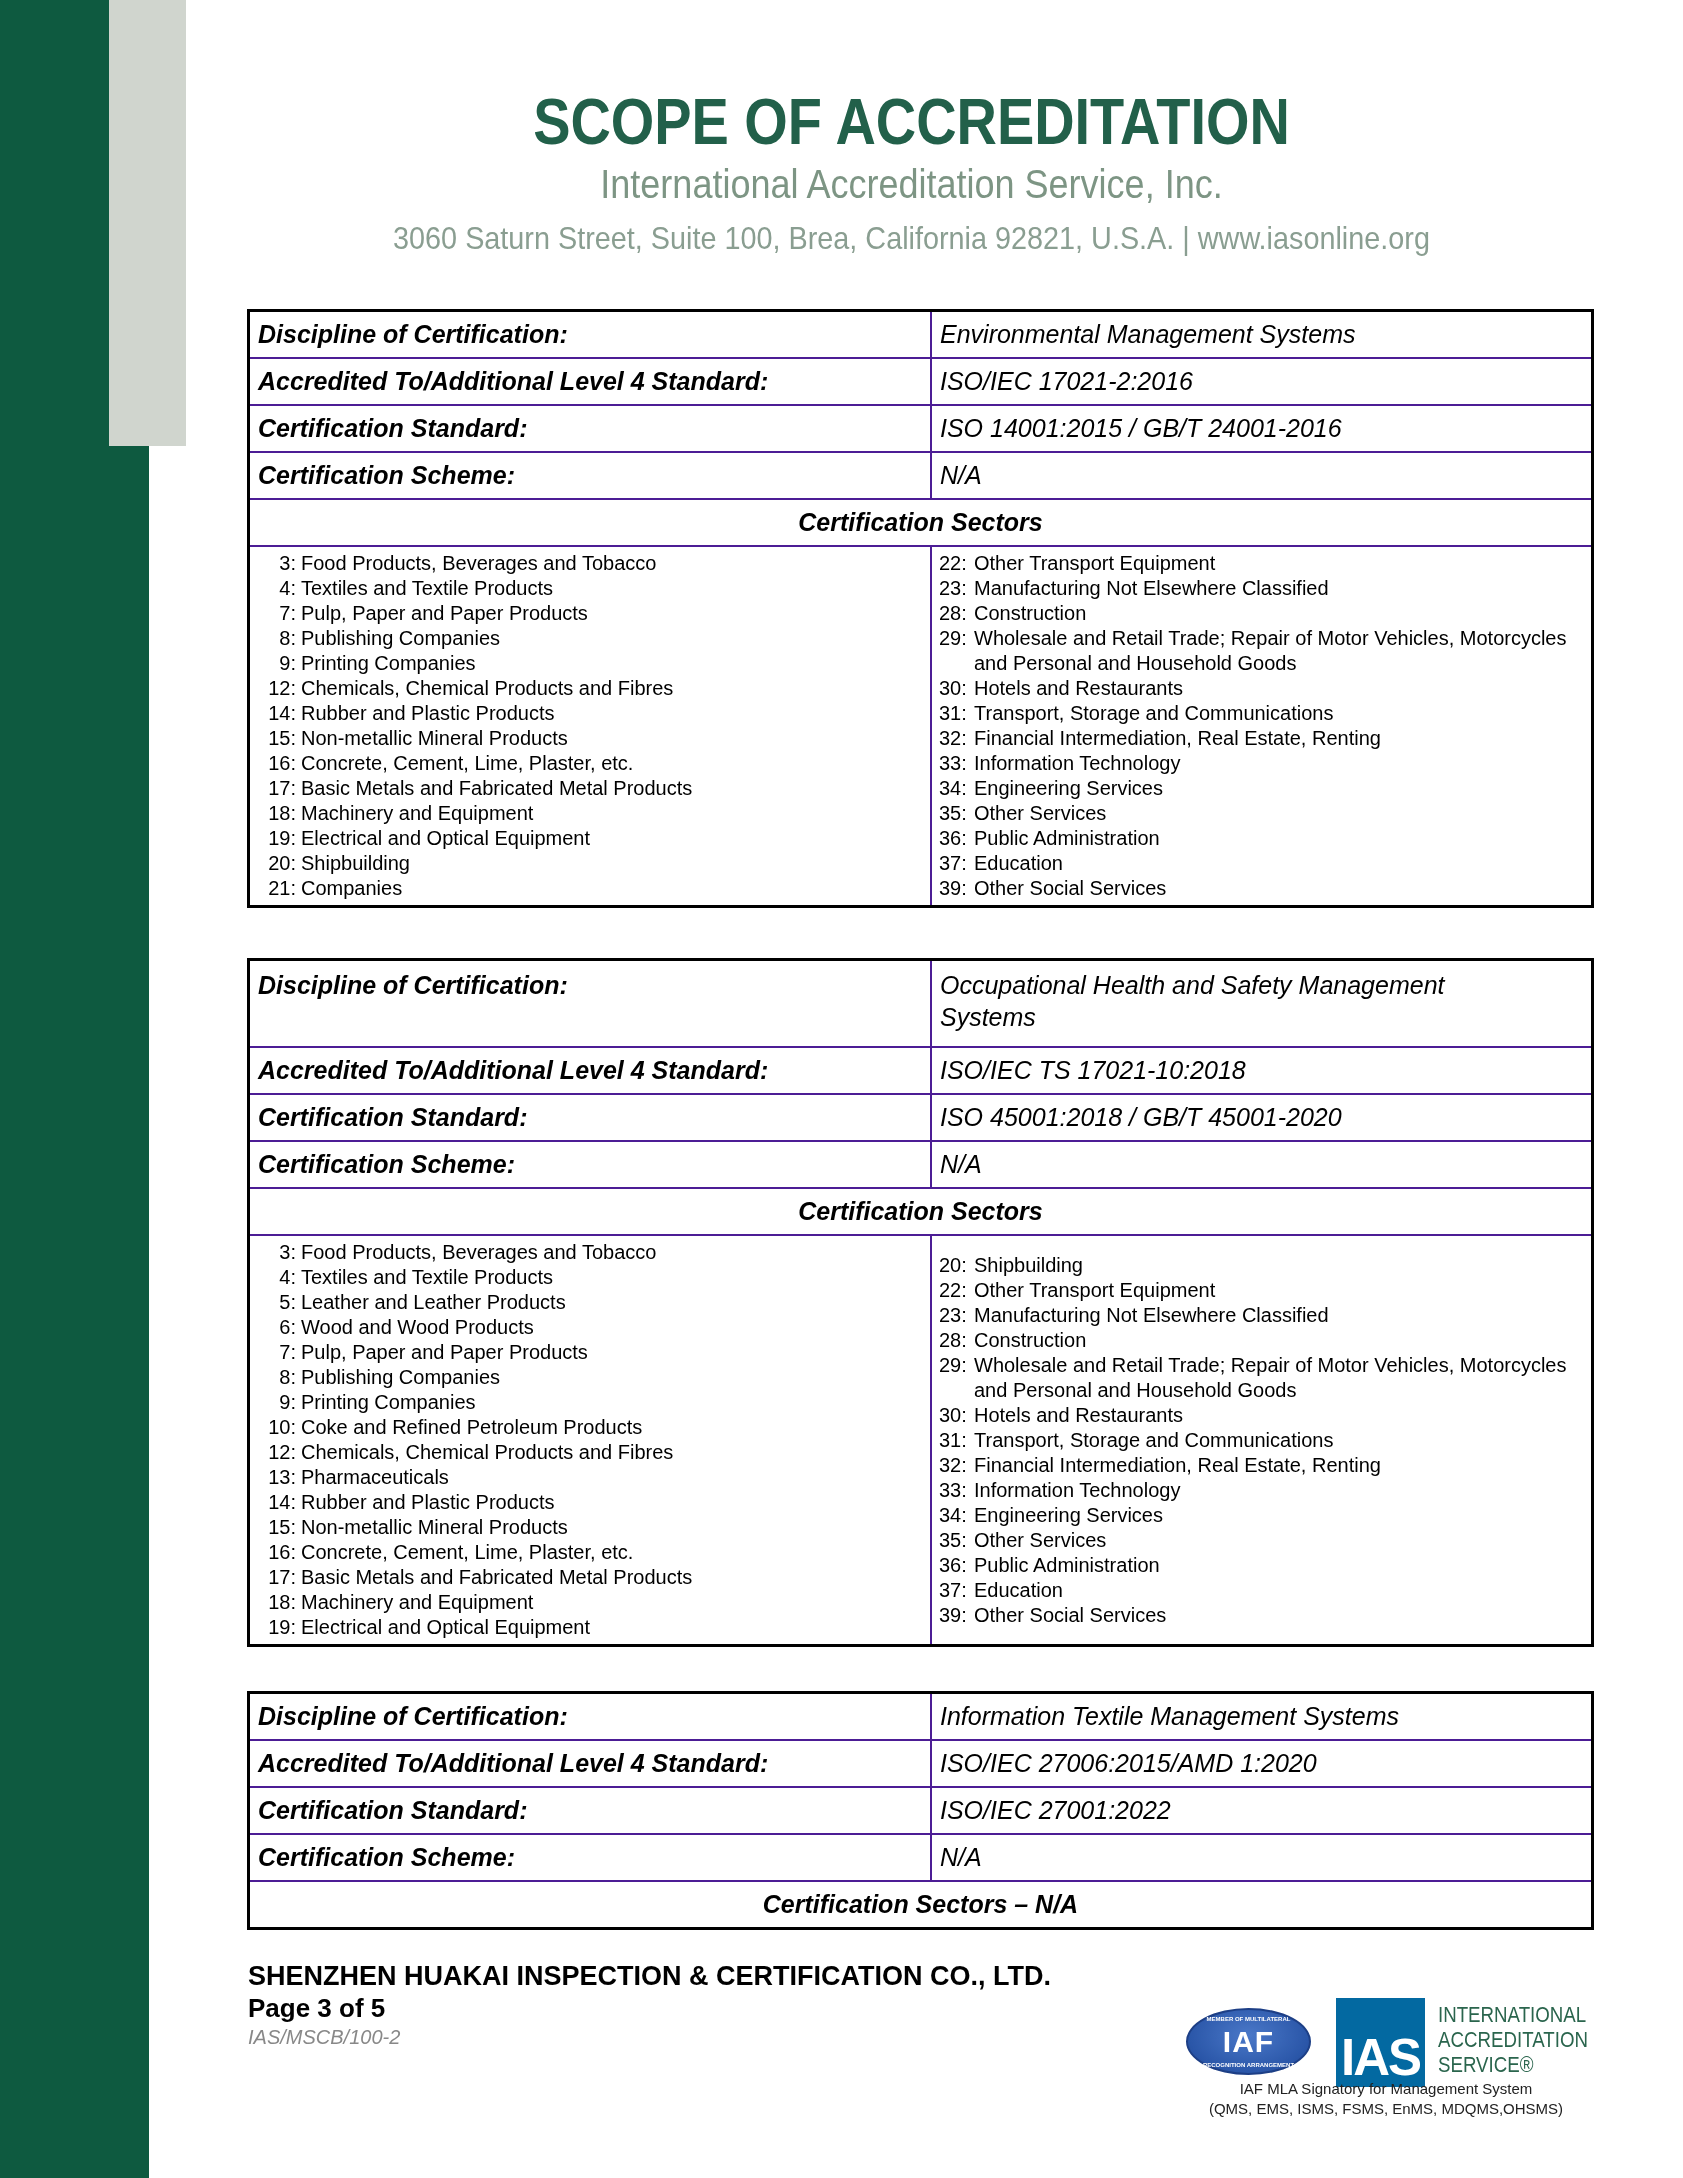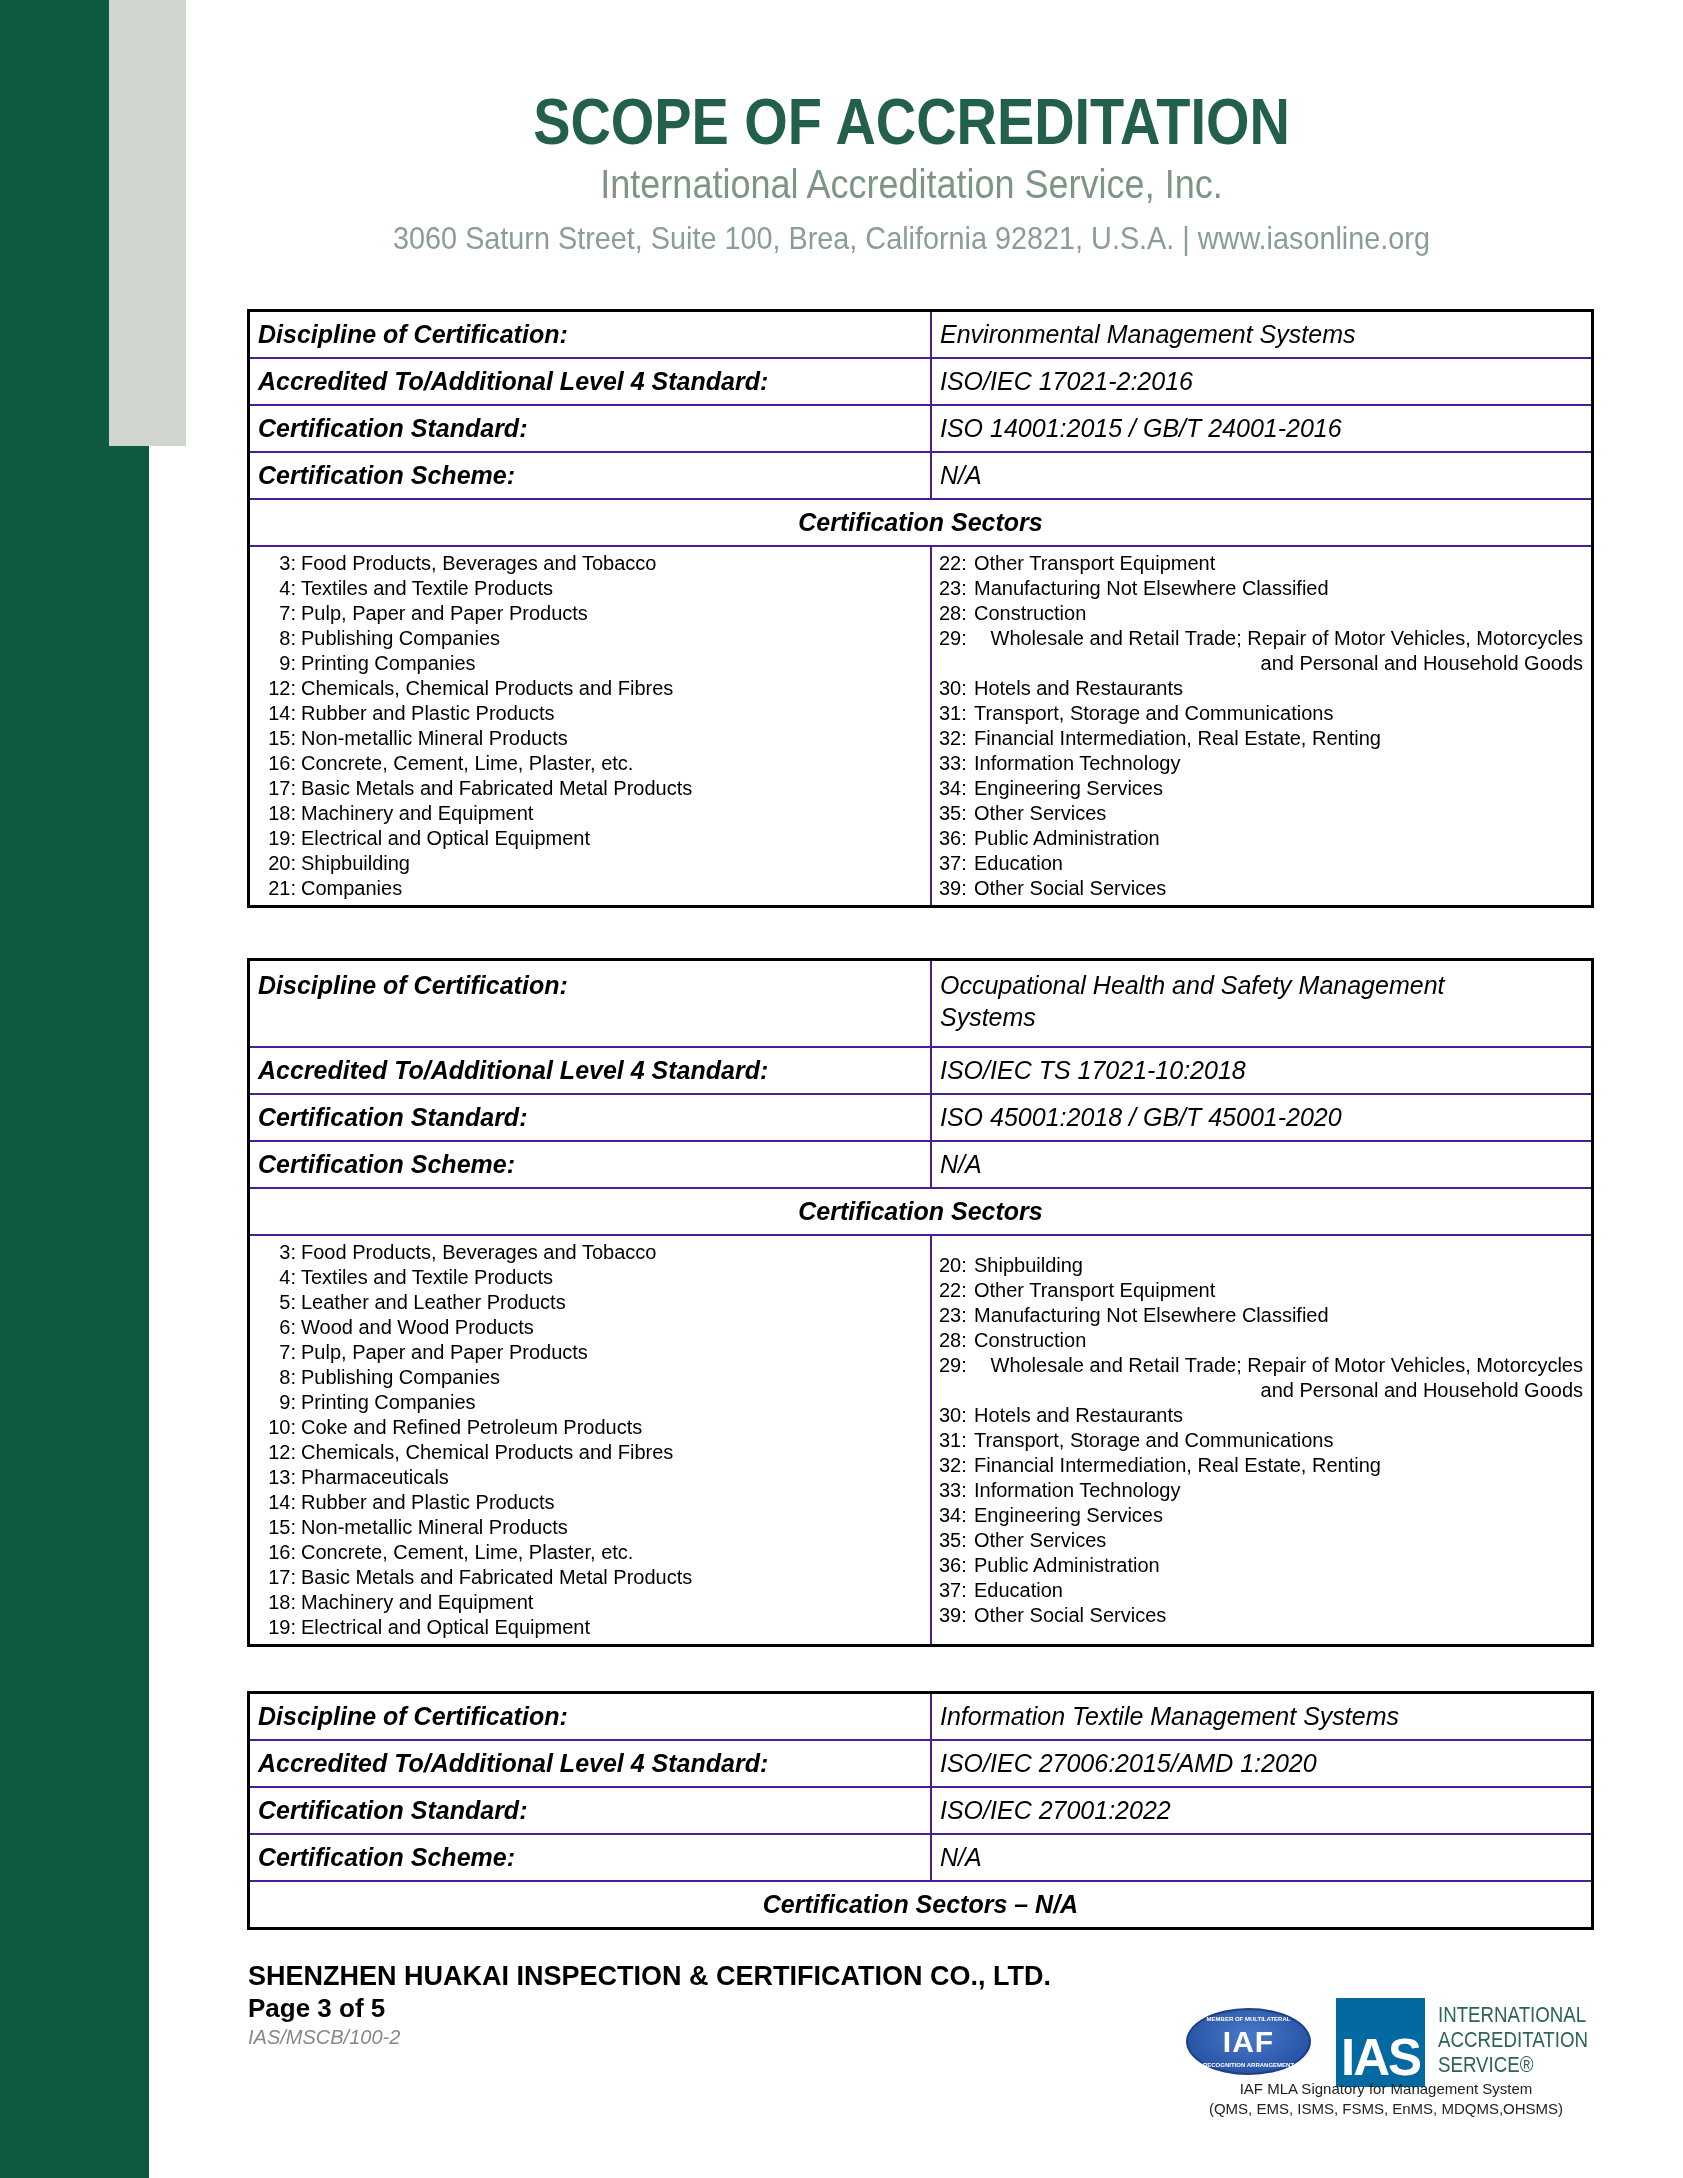--- a/index.html
+++ b/index.html
@@ -32,21 +32,21 @@
   table.scope td { border: 2px solid #4c1d95; padding: 0 8px; vertical-align: middle; }
   td.lbl { width: 664px; font-weight: bold; font-style: italic; font-size: 25px; }
   td.val { font-style: italic; font-size: 25px; }
   tr.r49 td { height: 45px; }
   tr.r82 td { height: 77px; vertical-align: top; padding-top: 8px; line-height: 32px; }
   td.sec-head { text-align: center; font-weight: bold; font-style: italic; font-size: 25px; height: 45px; }
   td.sec-col { vertical-align: top; font-size: 20px; line-height: 25px; padding-top: 6px; padding-bottom: 4px; }
   .sec-item { display: flex; }
   .sec-num { display: inline-block; width: 38px; text-align: right; flex: none; }
   .sec-num-r { display: inline-block; width: 30px; text-align: left; flex: none; }
-  .sec-txt { padding-left: 5px; text-align: right; }
+  .sec-txt { padding-left: 5px; }
   td.sec-col.left { padding-left: 8px; }
   td.sec-col.right { padding-left: 7px; }
 
   .footer-left { position: absolute; left: 248px; top: 1960px; }
   .f-code { font-weight: bold; font-size: 25px; line-height: 30px; }
   .f-company { font-weight: bold; font-size: 27px; line-height: 32px; }
   .f-date { font-weight: bold; font-size: 20px; line-height: 26px; }
   .f-page { font-weight: bold; font-size: 26px; line-height: 32px; }
   .f-ref { font-style: italic; color: #888; font-size: 20px; line-height: 26px; }
 

